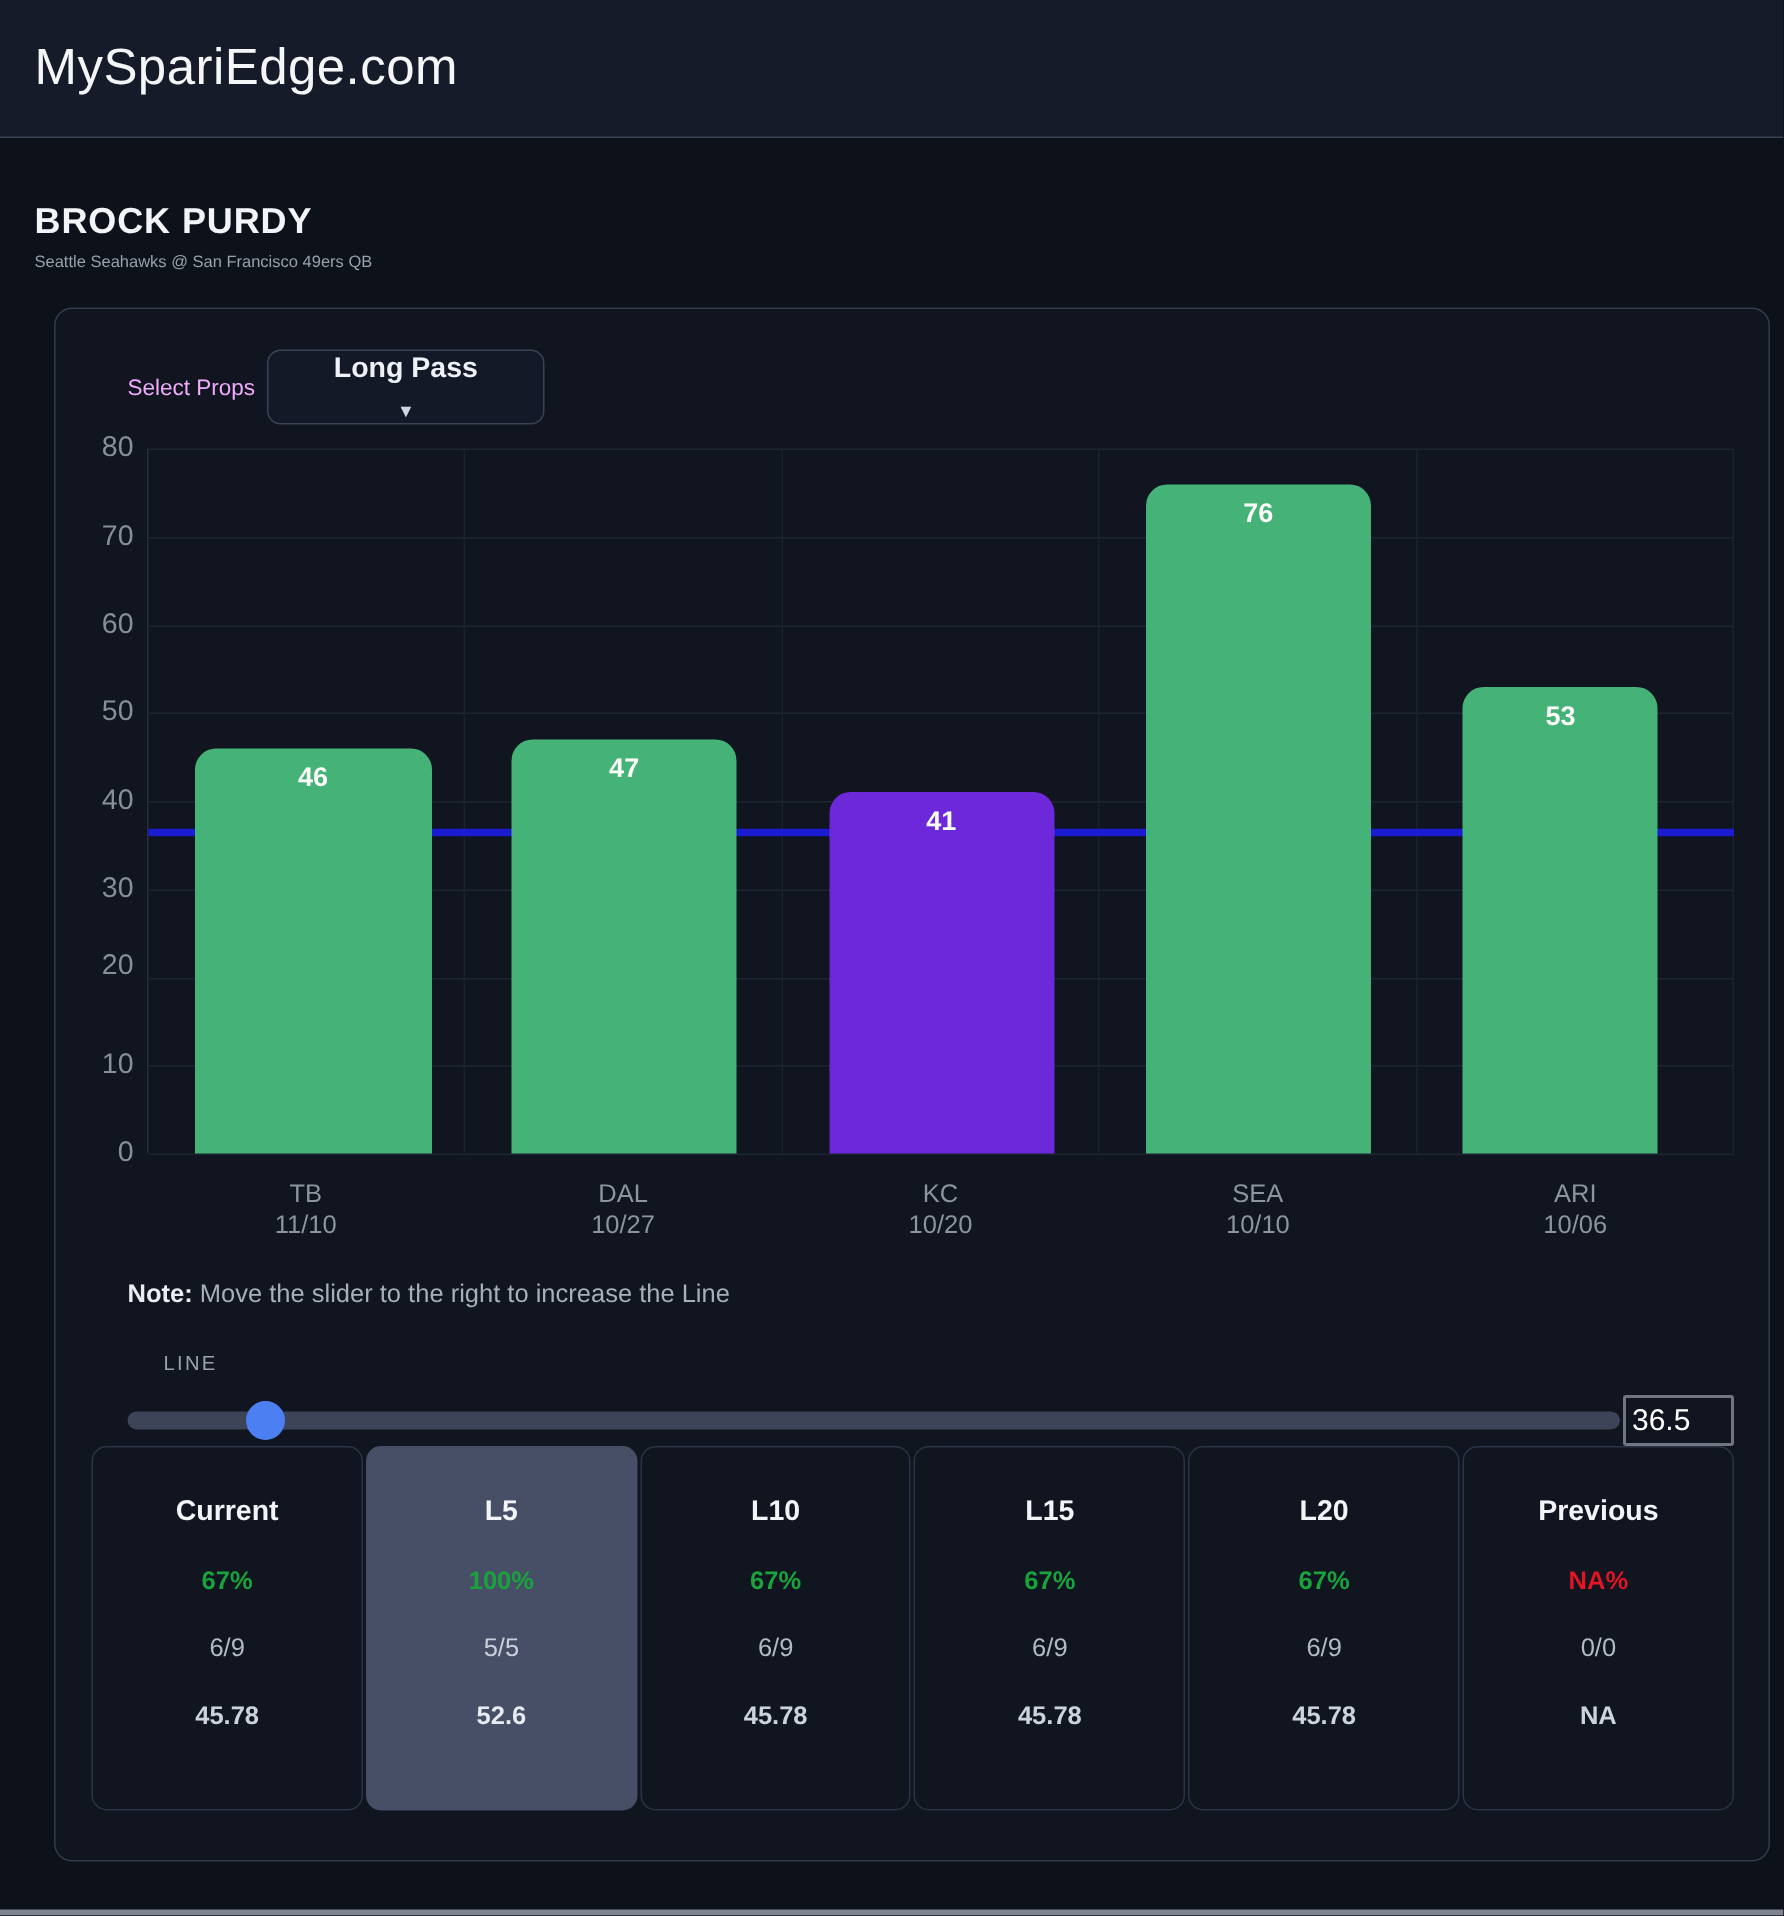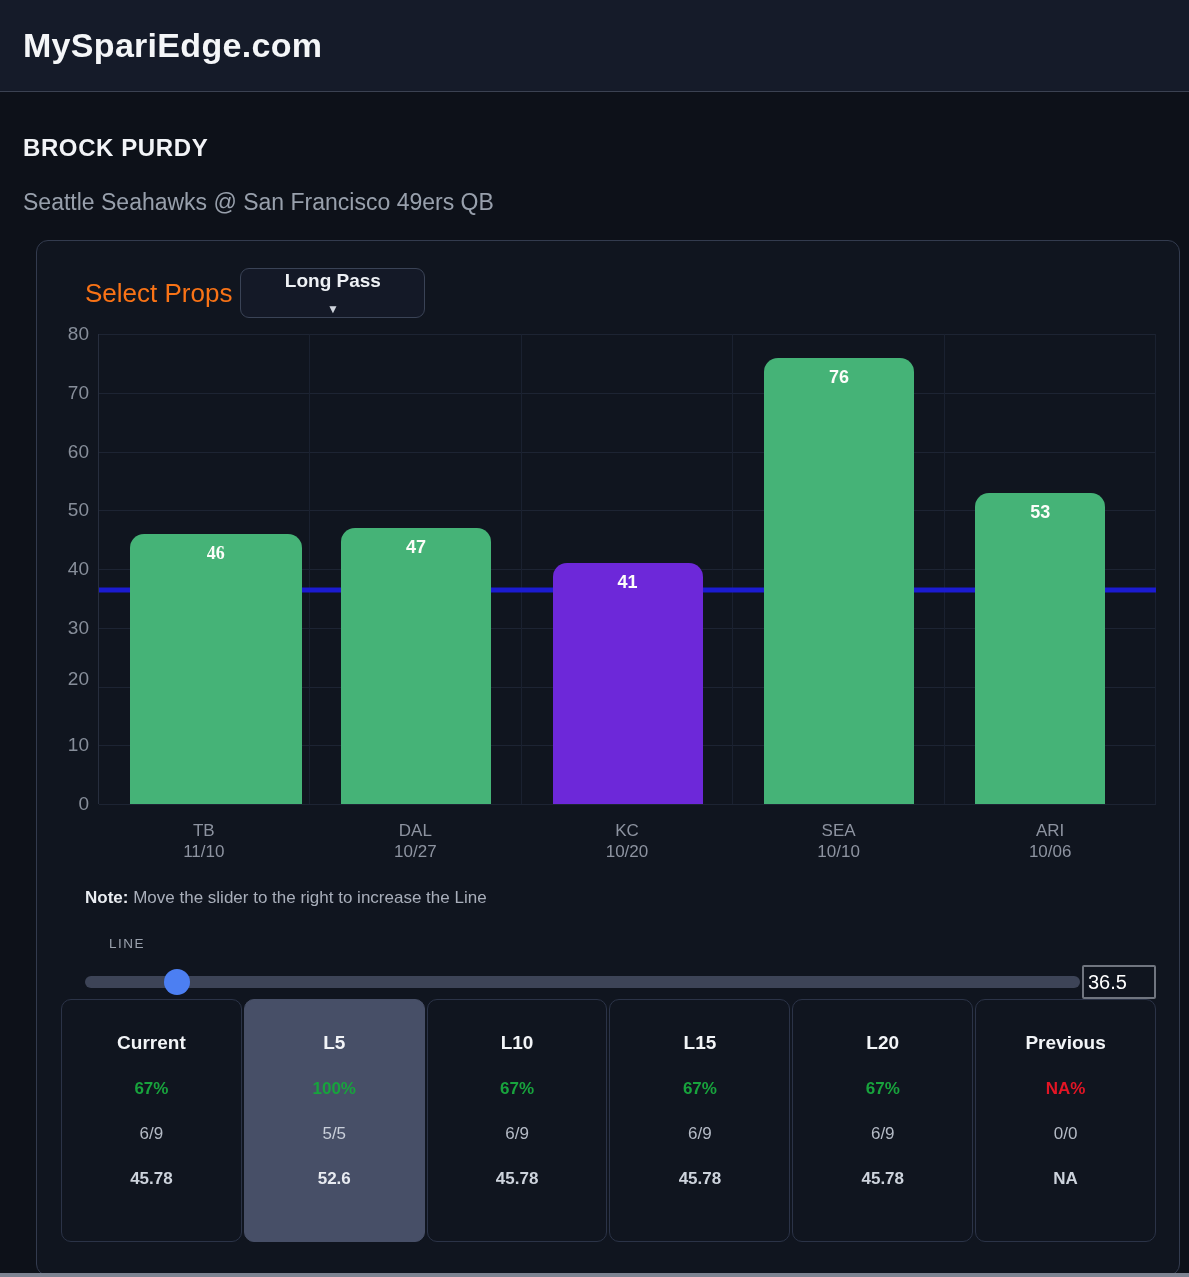--- a/index.html
+++ b/index.html
@@ -9,40 +9,40 @@
     font-family:"Liberation Sans","DejaVu Sans",sans-serif;
     color:#e8eaee;
     position:relative;
   }
   
   .site-header {
     height:92px; background:#151b29;
     border-bottom:1px solid #3b4252;
     display:flex; align-items:center; padding-left:23px;
   }
-  .site-title { font-size:34px; font-weight:700; color:#f4f6f8; letter-spacing:0.3px; }
+  .site-title { font-size:34px; font-weight:400; color:#f4f6f8; letter-spacing:0.3px; }
 
   
   .player-block { margin:42px 0 0 23px; }
   .player-name { font-size:24px; font-weight:700; color:#f2f4f7; letter-spacing:0.6px; }
-  .player-matchup { margin-top:27px; font-size:23px; color:#98a0ac; }
+  .player-matchup { margin-top:7px; font-size:11px; color:#98a0ac; }
 
   
   .panel {
     margin:24px 9px 0 36px;
     height:1036px;
     background:#10151f;
     border:1px solid #333b4e;
     border-radius:12px;
     padding:27px 23px 0 24px;
   }
 
   
   .props-row { display:flex; align-items:center; margin-left:24px; }
-  .props-label { font-size:26px; color:#f97316; }
+  .props-label { font-size:15px; color:#f0abfc; }
   .props-dropdown {
     margin-left:8px;
     min-width:185px; height:50px;
     background:#141927;
     border:1px solid #3a4356;
     border-radius:9px;
     color:#eef1f5;
     font-family:inherit;
     font-size:19px; font-weight:700;
     display:flex; align-items:center; justify-content:center; gap:10px;
@@ -168,21 +168,21 @@
           <div class="hgrid" style="top: 176.25px;"></div>
           <div class="hgrid" style="top: 117.5px;"></div>
           <div class="hgrid" style="top: 58.75px;"></div>
           <div class="hgrid" style="top: 0px;"></div>
           <div class="vgrid" style="left: calc(20% - 1px);"></div>
           <div class="vgrid" style="left: calc(40% - 1px);"></div>
           <div class="vgrid" style="left: calc(60% - 1px);"></div>
           <div class="vgrid" style="left: calc(80% - 1px);"></div>
           <div class="vgrid" style="left: calc(100% - 1px);"></div>
           <div class="propline" style="top: 255.562px; background: rgb(27, 27, 209);"></div>
-          <div class="bar" style="width: 172px; left: calc(10% - 75px); height: 270.25px; background: rgb(69, 179, 119); font-family: Liberation Serif, serif;">
+          <div class="bar" style="width: 158px; left: calc(10% - 75px); height: 270.25px; background: rgb(69, 179, 119);">
             <div class="bar-label">46</div>
           </div>
           <div class="bar" style="width: 150px; left: calc(30% - 75px); height: 276.125px; background: rgb(69, 179, 119);">
             <div class="bar-label">47</div>
           </div>
           <div class="bar" style="width: 150px; left: calc(50% - 75px); height: 240.875px; background: #6d28d9;">
             <div class="bar-label">41</div>
           </div>
           <div class="bar" style="width: 150px; left: calc(70% - 75px); height: 446.5px; background: rgb(69, 179, 119);">
             <div class="bar-label">76</div>

